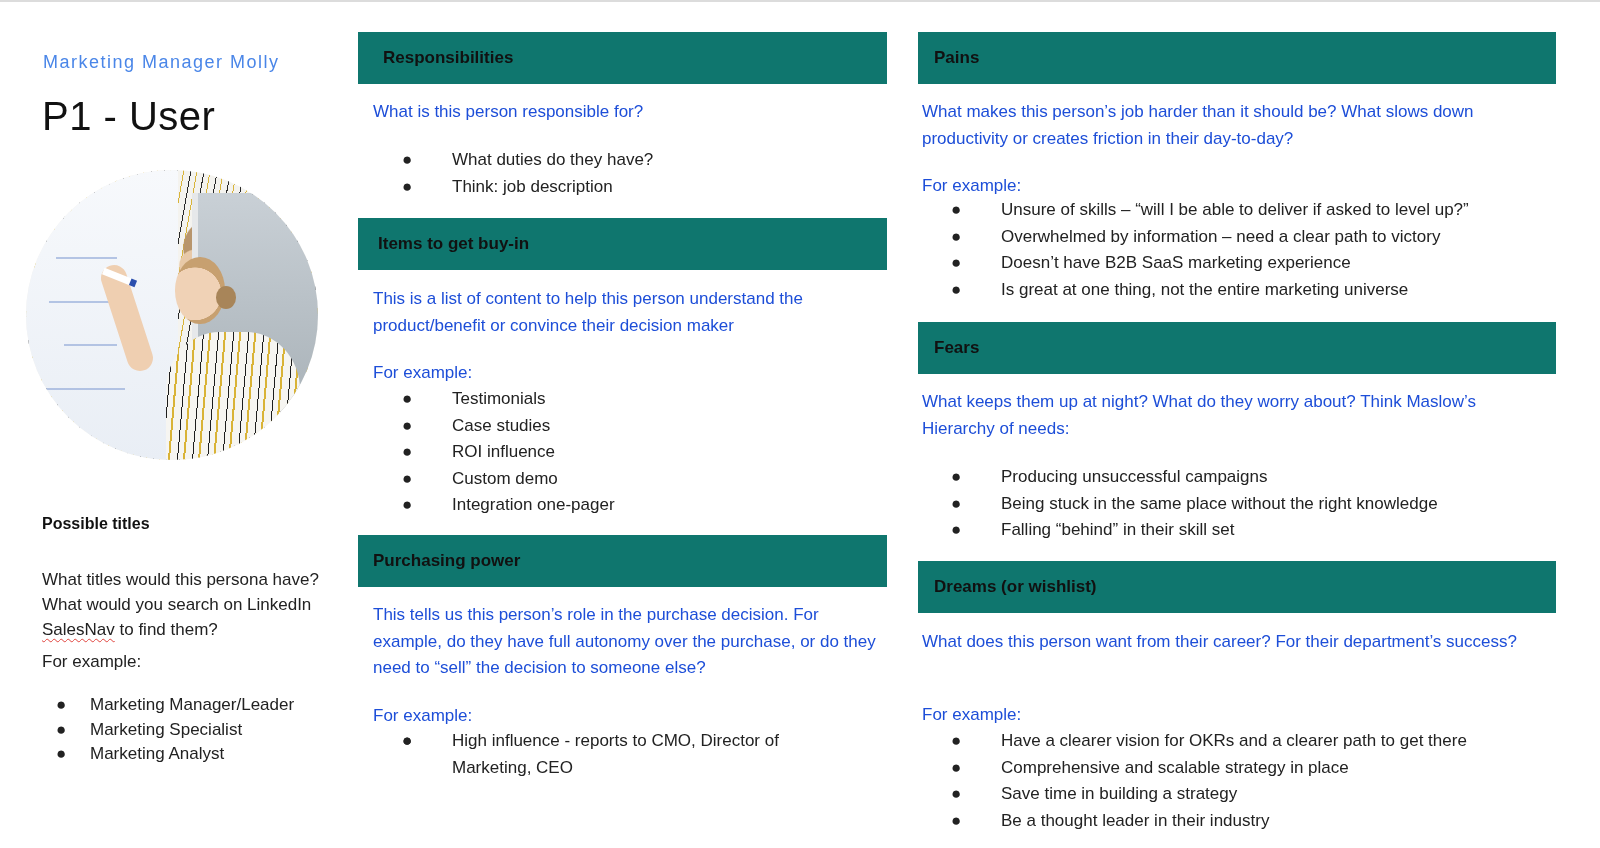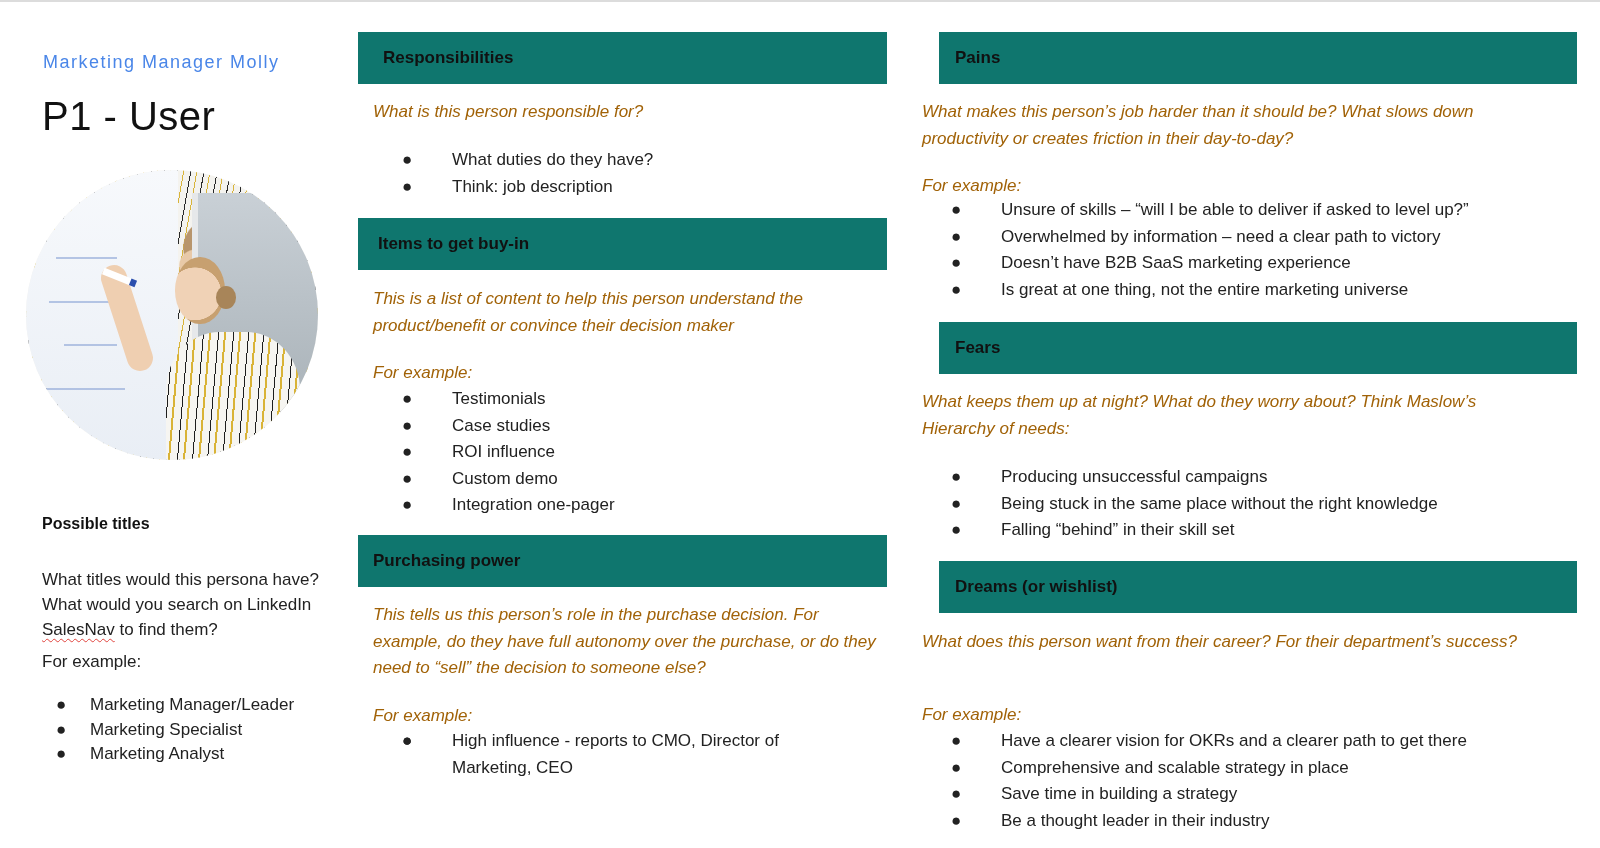--- a/index.html
+++ b/index.html
@@ -45,22 +45,22 @@
   .side-list { left: 42px; top: 692px; font-size: 17px; color: #222; }
   .side-list .li { position: relative; height: 24.5px; line-height: 22px; padding-left: 48px; }
   .side-list .li .dot { position:absolute; left: 14px; top: 0; }
 
   .card-head {
     position: absolute; background: #0f766e; height: 52px;
     font-size: 17px; font-weight: bold; color: #111; box-sizing: border-box;
     display: flex; align-items: center;
   }
   .mid .card-head { left: 358px; width: 529px; }
-  .right .card-head { left: 939px; width: 638px; padding-left: 16px; text-align: right; }
-  .body-text { position:absolute; font-size: 17px; line-height: 26.5px; color: #a16207; font-style: italic; }
+  .right .card-head { left: 918px; width: 638px; padding-left: 16px; text-align: right; }
+  .body-text { position:absolute; font-size: 17px; line-height: 26.5px; color: #1d4ed8; }
   .mid .body-text { left: 373px; width: 510px; }
   .right .body-text { left: 922px; width: 615px; }
   .blist { position:absolute; font-size: 17px; color: #222; }
   .mid .blist { left: 373px; width: 510px; }
   .right .blist { left: 922px; width: 615px; }
   .blist .li { position: relative; padding-left: 79px; line-height: 26.5px; }
   .blist .li .dot { position:absolute; left: 29px; top: 0; }
 </style>
 </head>
 <body>

